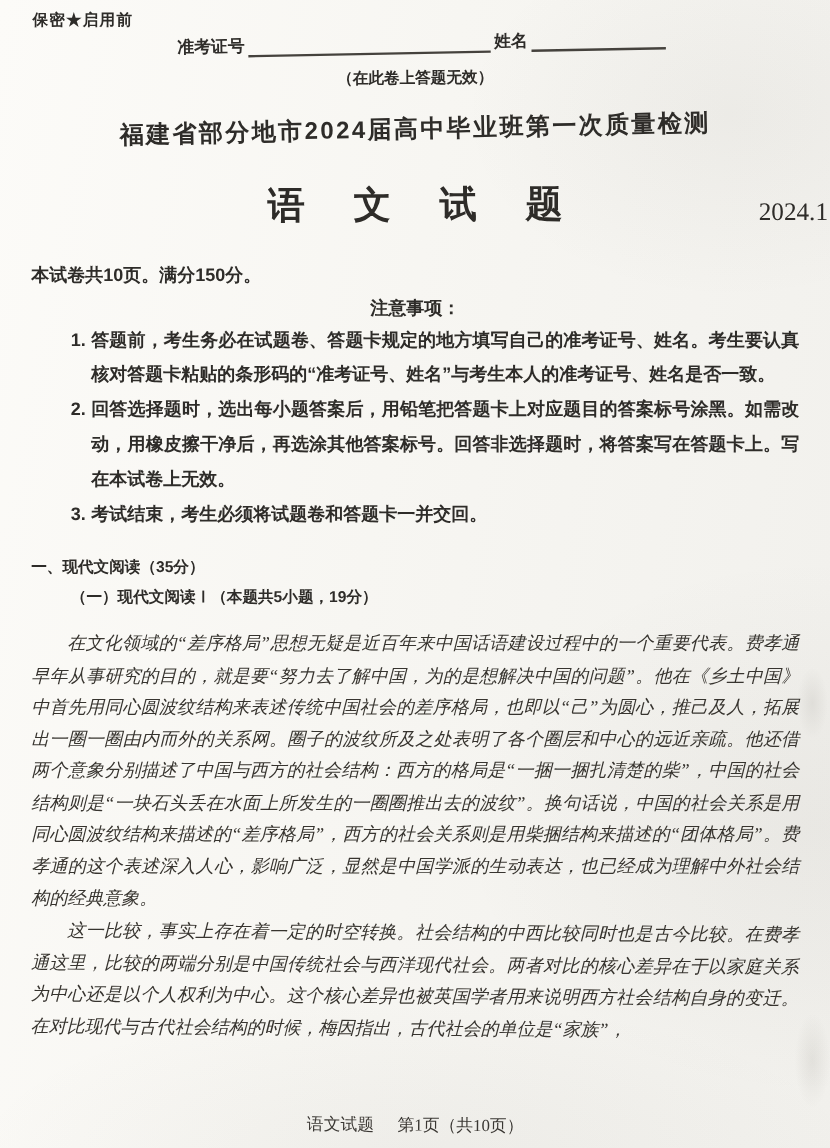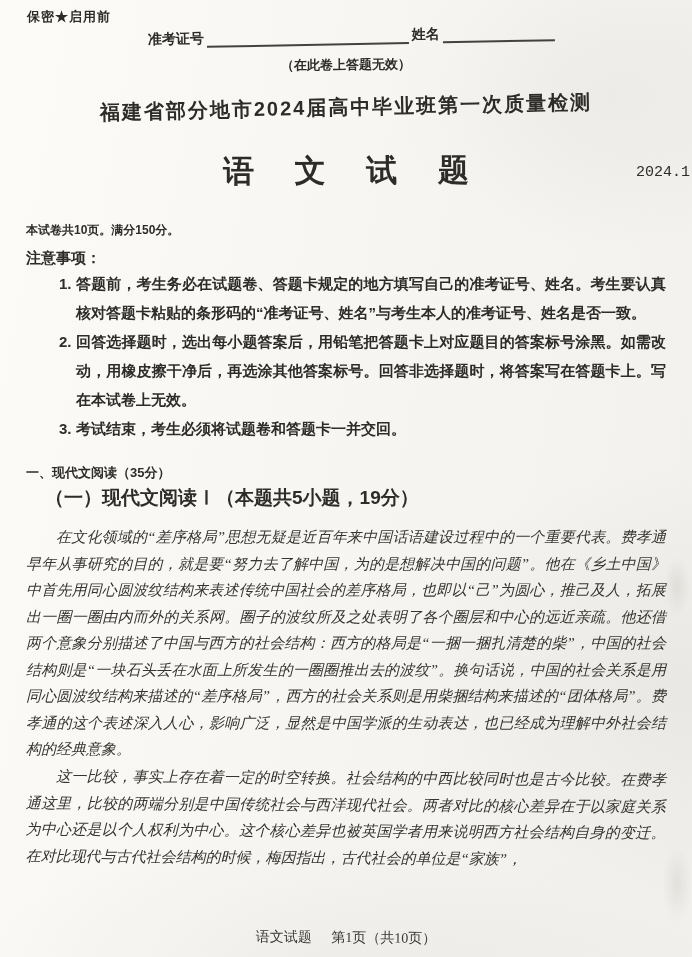--- a/index.html
+++ b/index.html
@@ -51,41 +51,41 @@
   }
   .subject-title {
     position: absolute; left: 0; top: 150px; width: 692px;
     text-align: center;
     font-size: 31px; font-weight: bold;
     letter-spacing: 16px; text-indent: 16px;
     transform: rotate(-0.3deg);
   }
   .exam-date {
     position: absolute; right: 2px; top: 164px;
-    font-family: Liberation Mono, monospace;
-    font-size: 15px;
+    font-family: Liberation Serif, serif;
+    font-size: 21px;
   }
   .content {
     position: absolute; left: 26px; top: 219px; width: 640px;
   }
-  .meta { font-size: 12px; font-weight: bold; line-height: 22px; }
-  .notice-heading { font-size: 15px; font-weight: bold; line-height: 22px; margin-top: 6px; }
+  .meta { font-size: 15px; font-weight: bold; line-height: 22px; }
+  .notice-heading { font-size: 15px; font-weight: bold; line-height: 22px; margin-top: 6px; text-align: center; }
   .notice {
     position: relative;
     padding-left: 50px;
     font-size: 15px; font-weight: bold;
     line-height: 29px;
     text-align: justify;
   }
   .notice .num { position: absolute; left: 33px; }
   .section-heading {
     font-size: 13px; font-weight: bold; line-height: 25px; margin-top: 17px;
   }
   .subsection-heading, .reading-instruction, .material-label {
-    font-size: 19px; font-weight: bold; line-height: 25px; margin-left: 19px;
+    font-size: 13px; font-weight: bold; line-height: 25px; margin-left: 33px;
   }
   .reading-instruction { font-weight: bold; }
   .para {
     margin: 0;
     font-family: "Liberation Serif", serif;
     font-style: italic;
     font-size: 15px;
     line-height: 26.5px;
     text-align: justify;
     text-indent: 2em;

